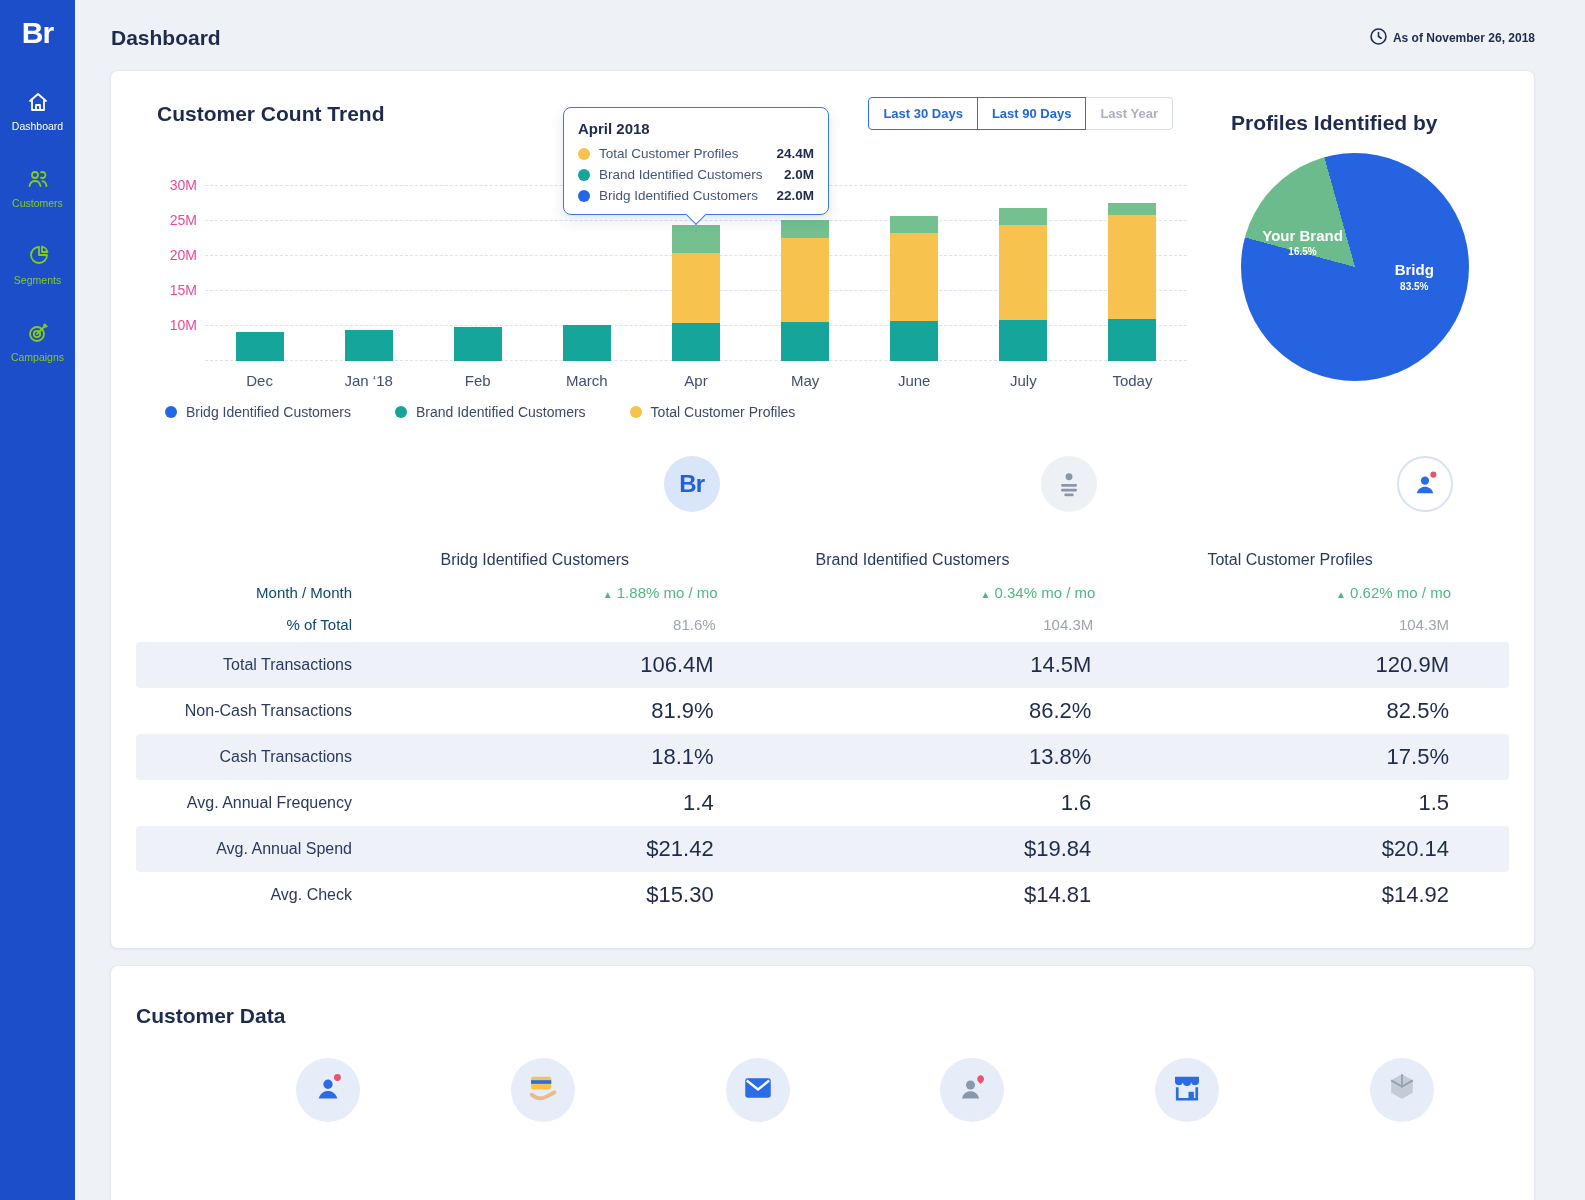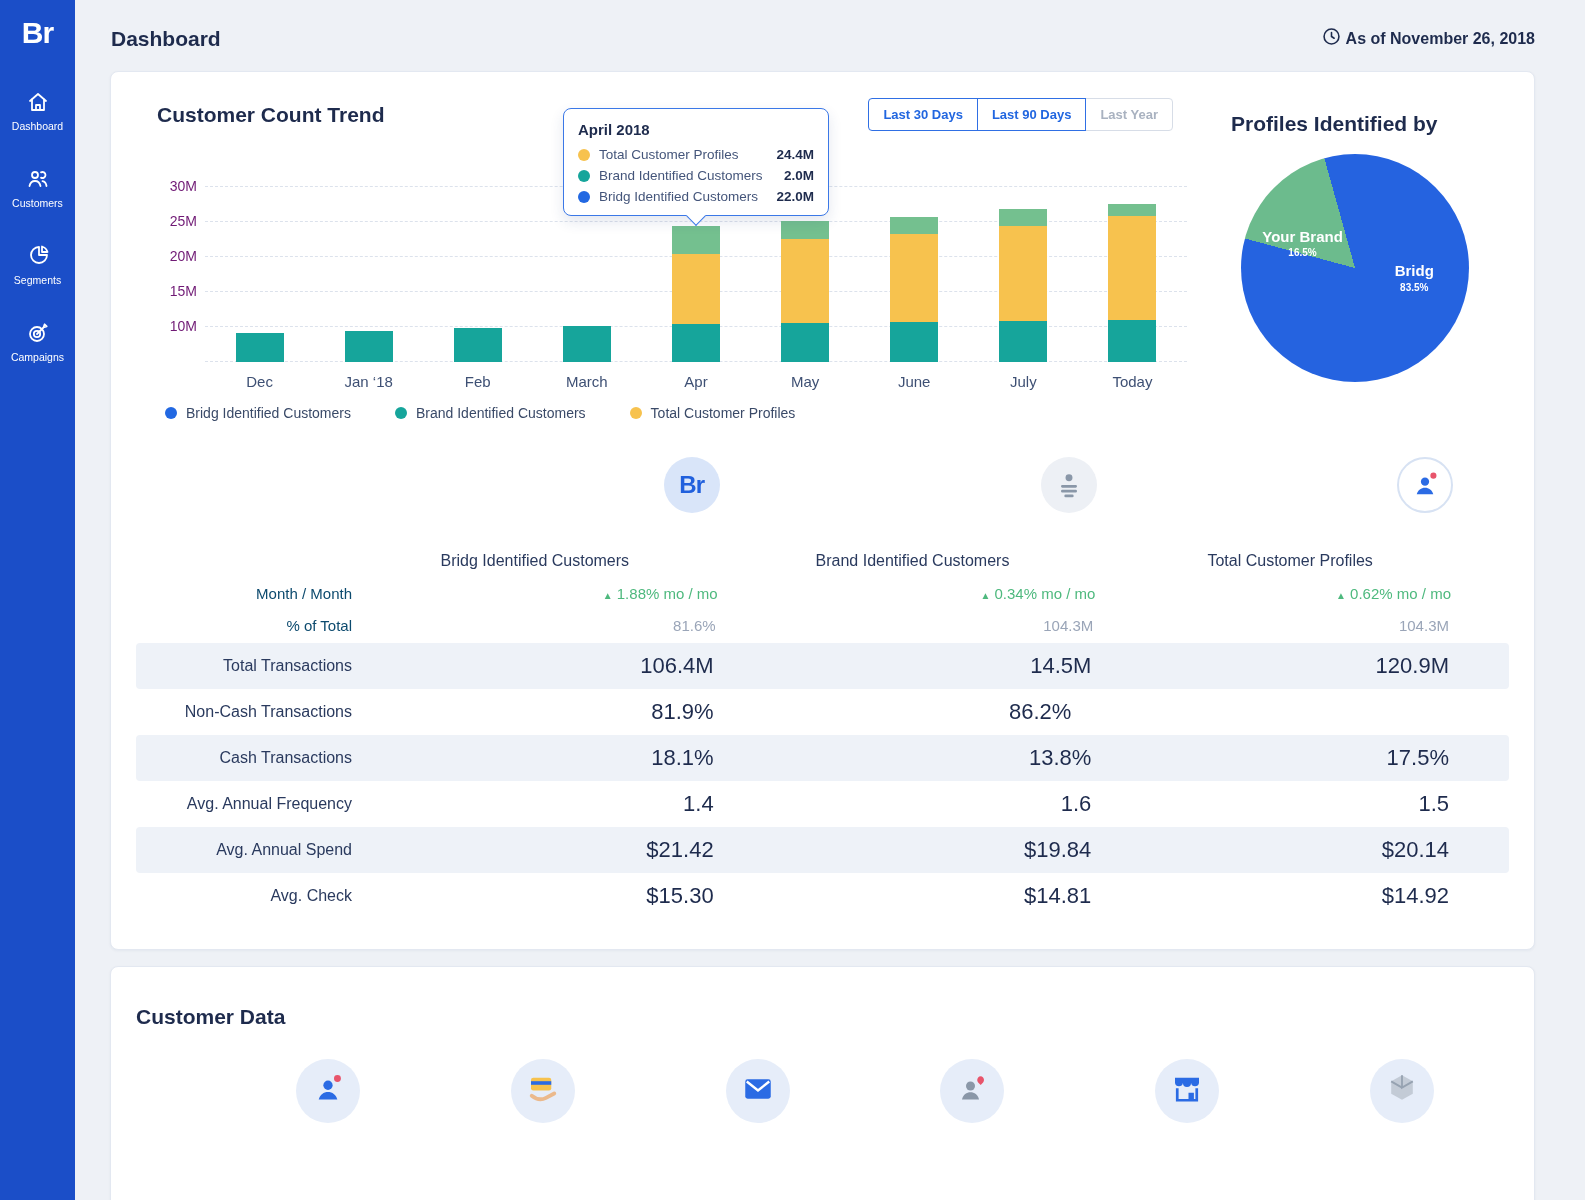--- a/index.html
+++ b/index.html
@@ -10,30 +10,30 @@
     color: #1E2B4D;
   }
   [data-interactable="true"] { cursor: pointer; }
 
   
   .sidebar {
     position: fixed; left: 0; top: 0; bottom: 0; width: 75px;
     background: #1B4EC8; z-index: 20; text-align: center;
   }
   .logo { color: #fff; font-size: 30px; font-weight: 700; margin: 16px auto 30px; letter-spacing: -1px; }
-  .side-item { padding: 10px 0 9px; margin-bottom: 16px; color: #ffffff; }
+  .side-item { padding: 10px 0 9px; margin-bottom: 16px; color: #84cc16; }
   .side-item.active { color: #FFFFFF; }
   .side-item .icon svg { width: 24px; height: 24px; display: block; margin: 0 auto; }
   .side-label { display: block; font-size: 10.5px; margin-top: 6px; }
 
   
   .content { margin-left: 75px; }
   .topbar { display: flex; justify-content: space-between; align-items: center; padding: 26px 50px 20px 36px; }
   .topbar h1 { font-size: 21px; font-weight: 700; }
-  .as-of { display: flex; align-items: center; gap: 4px; font-size: 16px; font-weight: 700; }
+  .as-of { display: flex; align-items: center; gap: 4px; font-size: 12px; font-weight: 700; }
   .as-of svg { width: 21px; height: 21px; }
 
   .card {
     background: #fff; border: 1px solid #E3E8F1; border-radius: 8px;
     box-shadow: 0 1px 3px rgba(25,50,99,0.05);
   }
   .main-card { margin: 0 50px 16px 35px; padding: 26px 25px 30px; }
   .customer-card { margin: 0 50px 0 35px; padding: 26px 25px; height: 280px; }
 
   
@@ -49,21 +49,21 @@
   }
   .range-btn.enabled { border: 1px solid #2F6FE4; color: #2166E0; position: relative; z-index: 1; }
   .range-btn.disabled { border: 1px solid #D7DDE7; color: #A9B2C0; z-index: 0; }
   .range-btn:first-child { border-radius: 4px 0 0 4px; margin-left: 0; }
   .range-btn:last-child { border-radius: 0 4px 4px 0; }
 
   .plot { position: relative; height: 185px; margin-left: 48px; margin-top: 46px; }
   .gridline { position: absolute; left: 0; right: 0; height: 0; border-top: 1px dashed #DCE2EC; }
   .gridline .tick {
     position: absolute; left: -48px; top: -9px; width: 40px;
-    text-align: right; font-size: 14px; color: #701a75;
+    text-align: right; font-size: 14px; color: #ec4899;
   }
   .bars { position: absolute; left: 0; right: 0; top: 0; bottom: 0; display: flex; align-items: flex-end; }
   .bar-col { flex: 1; display: flex; justify-content: center; align-items: flex-end; height: 100%; }
   .bar { width: 48px; display: flex; flex-direction: column-reverse; }
   .seg { width: 100%; }
   .x-labels { display: flex; margin-left: 48px; margin-top: 11px; }
   .x-labels span { flex: 1; text-align: center; font-size: 15px; color: #3E5074; }
 
   
   .tooltip {
@@ -378,20 +378,21 @@
         <div class="s-row vals stripe" data-interactable="false">
           <div class="s-label" data-interactable="false">Total Transactions</div>
           <div class="s-val" data-interactable="false">106.4M</div>
           <div class="s-val" data-interactable="false">14.5M</div>
           <div class="s-val" data-interactable="false">120.9M</div>
         </div>
         <div class="s-row vals" data-interactable="false">
           <div class="s-label" data-interactable="false">Non-Cash Transactions</div>
           <div class="s-val" data-interactable="false">81.9%</div>
           <div class="s-val" data-interactable="false">86.2%</div>
+          <div class="s-val" data-interactable="false">82.5%</div>
         </div>
         <div class="s-row vals stripe" data-interactable="false">
           <div class="s-label" data-interactable="false">Cash Transactions</div>
           <div class="s-val" data-interactable="false">18.1%</div>
           <div class="s-val" data-interactable="false">13.8%</div>
           <div class="s-val" data-interactable="false">17.5%</div>
         </div>
         <div class="s-row vals" data-interactable="false">
           <div class="s-label" data-interactable="false">Avg. Annual Frequency</div>
           <div class="s-val" data-interactable="false">1.4</div>

